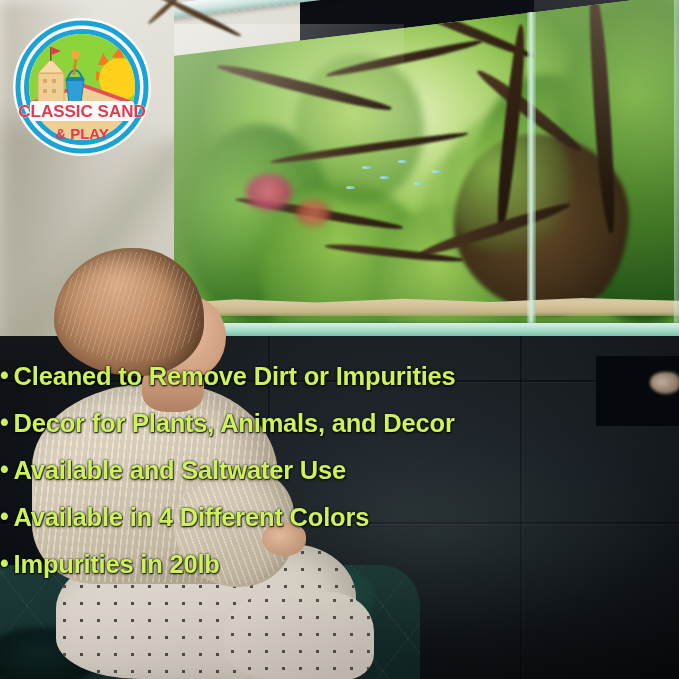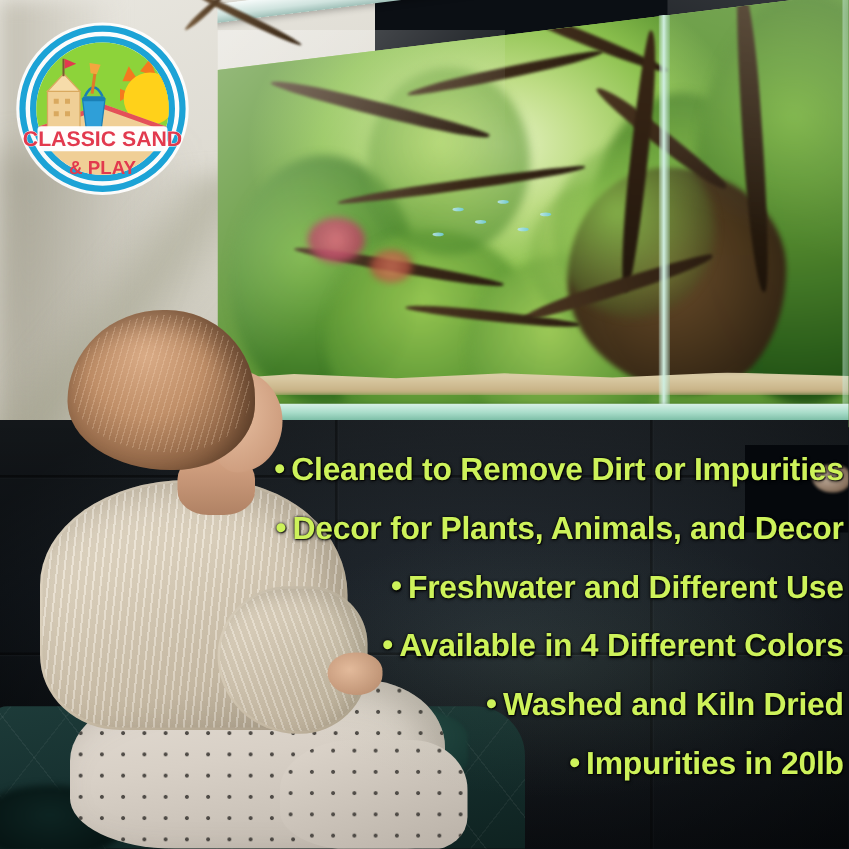--- a/index.html
+++ b/index.html
@@ -419,23 +419,22 @@
   
   .logo {
     position: absolute;
     left: 8px; top: 17px;
     width: 148px; height: 142px;
   }
 
   
   .bullets {
     position: absolute;
-    left: 13px; top: 352px;
+    left: 0; top: 352px;
     width: 662px;
-    text-align: right;
     z-index: 40;
   }
   .bullet-line {
     color: #cdf25a;
     font-family: "Liberation Sans", sans-serif;
     font-weight: bold;
     font-size: 25.5px;
     line-height: 46px;
     letter-spacing: -0.2px;
     white-space: nowrap;
@@ -616,26 +615,23 @@
   </div>
 
   <div class="bullets">
     <div class="bullet-line">
       <span class="dot">•</span><span>Cleaned to Remove Dirt or Impurities</span>
     </div>
     <div class="bullet-line">
       <span class="dot">•</span><span>Decor for Plants, Animals, and Decor</span>
     </div>
     <div class="bullet-line">
-      <span class="dot">•</span><span>Freshwater and Different Use</span>
+      <span class="dot">•</span><span>Available and Saltwater Use</span>
     </div>
     <div class="bullet-line">
       <span class="dot">•</span><span>Available in 4 Different Colors</span>
     </div>
     <div class="bullet-line">
-      <span class="dot">•</span><span>Washed and Kiln Dried</span>
-    </div>
-    <div class="bullet-line">
       <span class="dot">•</span><span>Impurities in 20lb</span>
     </div>
   </div>
 
 </div>
 
 </body></html>

